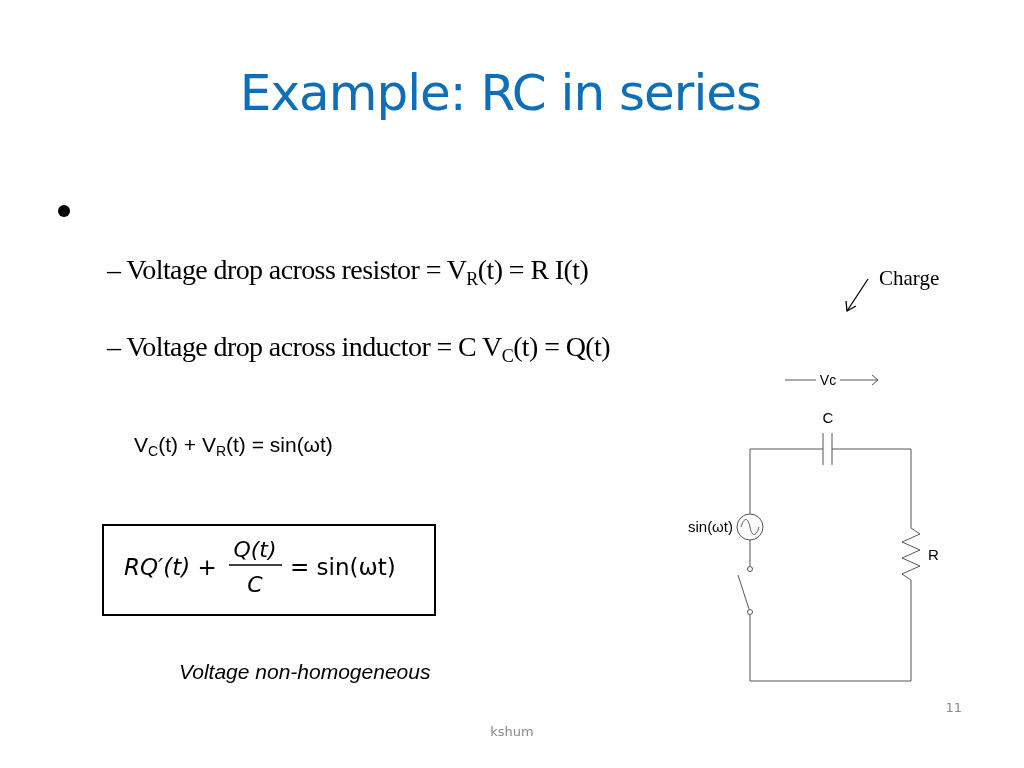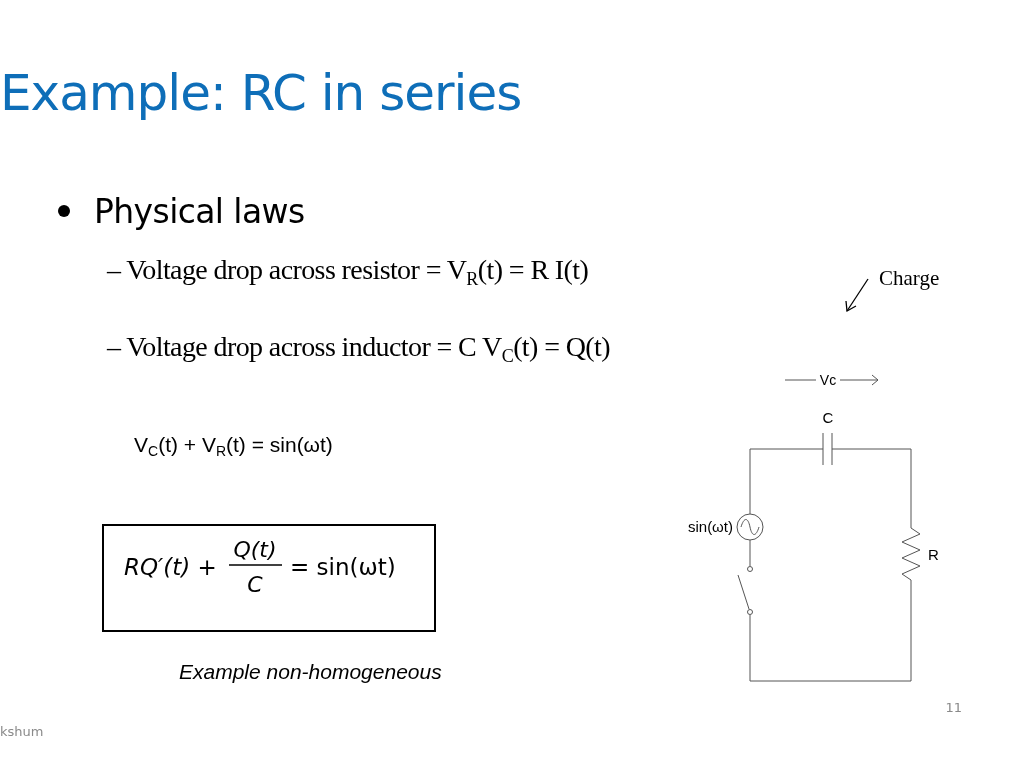--- a/index.html
+++ b/index.html
@@ -1,41 +1,41 @@
 <!DOCTYPE html>
 <html><head>
   <meta charset="utf-8">
   <style>
     html, body { margin: 0; padding: 0; background: #ffffff; }
     body { width: 1024px; height: 768px; position: relative; overflow: hidden; font-family: "Liberation Sans", sans-serif; color: #000; }
-    .slide-title { position: absolute; left: 0; top: 64px; width: 1001px; text-align: left; font-size: 50px; color: #0E6EB8; font-family: "DejaVu Sans", sans-serif; font-weight: normal; letter-spacing: -1px; }
+    .slide-title { position: absolute; left: 0; top: 64px; width: 1001px; text-align: center; font-size: 50px; color: #0E6EB8; font-family: "DejaVu Sans", sans-serif; font-weight: normal; letter-spacing: -1px; }
     .bullet-l1 { position: absolute; left: 58px; top: 192px; font-size: 33px; font-family: "DejaVu Sans", sans-serif; letter-spacing: -0.6px; }
     .bullet-l1 .dot { display: inline-block; width: 12px; height: 12px; border-radius: 50%; background: #000; margin-right: 24px; vertical-align: middle; position: relative; top: -3px; }
     .bullet-l2 { position: absolute; left: 107px; font-size: 28px; font-family: Liberation Serif, serif; letter-spacing: -0.6px; white-space: nowrap; }
     .bullet-l2 sub { font-size: 18px; vertical-align: -6px; line-height: 0; }
     #l2a { top: 254px; }
     #l2b { top: 311px; margin-top: 20px; }
     .charge-label { position: absolute; left: 879px; top: 266px; font-size: 21px; font-family: Liberation Serif, serif; }
     .charge-arrow { position: absolute; left: 838px; top: 275px; }
     .kirchoff { position: absolute; left: 134px; top: 430px; font-size: 21px; line-height: 29px; font-family: "Liberation Sans", sans-serif; }
     .kirchoff sub { font-size: 14px; vertical-align: -4px; line-height: 0; }
-    .eq-box { position: absolute; left: 102px; top: 524px; width: 334px; height: 108px; border: 2.5px solid #000; box-sizing: border-box; }
+    .eq-box { position: absolute; left: 102px; top: 524px; width: 334px; height: 92px; border: 2.5px solid #000; box-sizing: border-box; }
     .eq-box svg { position: absolute; left: 0; top: 0; }
     .linear-label { position: absolute; left: 179px; top: 660px; font-size: 21px; font-style: italic; font-family: "Liberation Sans", sans-serif; }
     .circuit { position: absolute; left: 670px; top: 365px; }
-    .footer-center { position: absolute; left: 0; width: 1024px; top: 724px; font-size: 13px; color: #8a8a8a; font-family: "DejaVu Sans", sans-serif; }
+    .footer-center { position: absolute; left: 0; width: 1024px; top: 724px; text-align: center; font-size: 13px; color: #8a8a8a; font-family: "DejaVu Sans", sans-serif; }
     .footer-page { position: absolute; left: 930px; width: 32px; top: 700px; text-align: right; font-size: 13px; color: #8a8a8a; font-family: "DejaVu Sans", sans-serif; }
   </style>
 </head>
 <body>
 
 <div class="slide-title">Example: RC in series</div>
 
 <div class="bullet-l1">
-  <span class="dot"></span><span>Physical laws</span>
+  <span class="dot"></span>
 </div>
 
 <div id="l2a" class="bullet-l2">
   <span>– Voltage drop across resistor = V</span><sub>R</sub><span>(t) = R I(t)</span>
 </div>
 
 <div id="l2b" class="bullet-l2">
   <span>– Voltage drop across inductor = C V</span><sub>C</sub><span>(t) = Q(t)</span>
 </div>
 
@@ -52,21 +52,21 @@
 <div class="eq-box">
   <svg width="330" height="80" viewBox="0 0 330 80">
     <text x="20" y="49" font-family="DejaVu Sans, sans-serif" font-size="23" font-style="italic">RQ′(t) +</text>
     <text x="151" y="31" text-anchor="middle" font-family="DejaVu Sans, sans-serif" font-size="22" font-style="italic">Q(t)</text>
     <line x1="125" y1="39" x2="178" y2="39" stroke="#000" stroke-width="1.4"></line>
     <text x="151" y="66" text-anchor="middle" font-family="DejaVu Sans, sans-serif" font-size="22" font-style="italic">C</text>
     <text x="186" y="49" font-family="DejaVu Sans, sans-serif" font-size="23">= sin(ωt)</text>
   </svg>
 </div>
 
-<div class="linear-label">Example non-homogeneous</div>
+<div class="linear-label">Voltage non-homogeneous</div>
 
 <svg class="circuit" width="290" height="330" viewBox="0 0 290 330">
   <g stroke="#555" stroke-width="1" fill="none">
 
     <line x1="115" y1="15" x2="146" y2="15"></line>
     <line x1="170" y1="15" x2="208" y2="15"></line>
     <polyline points="202,10 208,15 202,20"></polyline>
 
     <line x1="80" y1="84" x2="153" y2="84"></line>
     <line x1="153" y1="68" x2="153" y2="100"></line>

